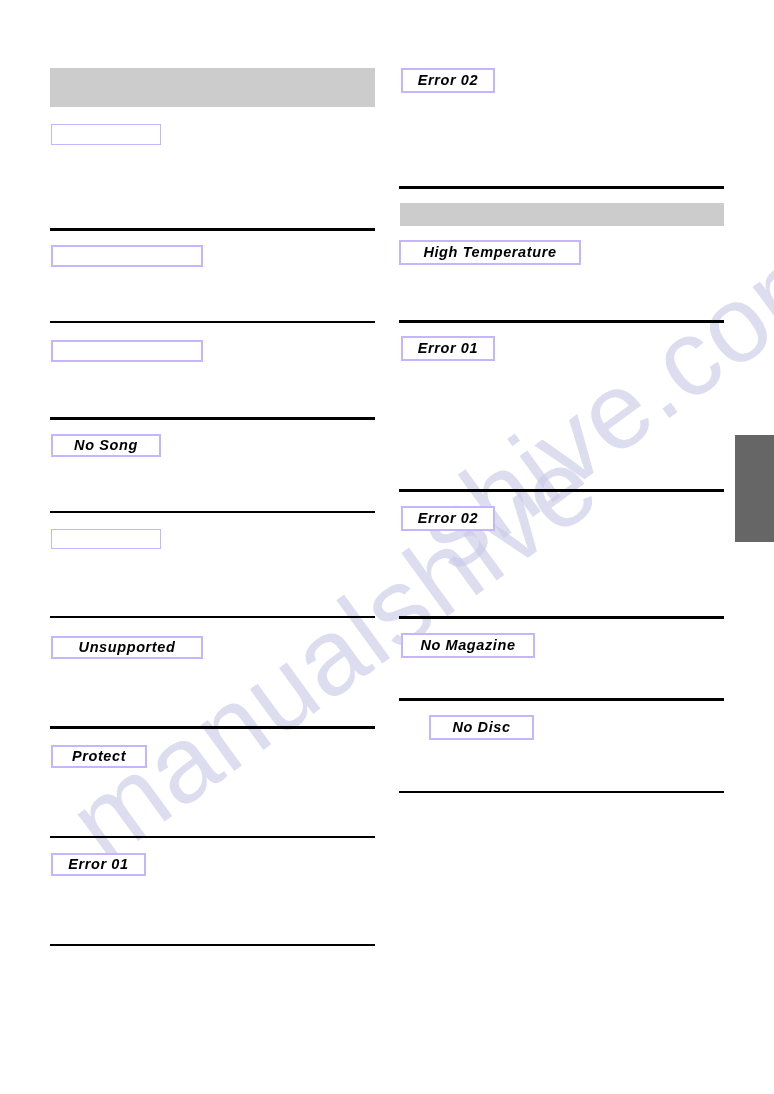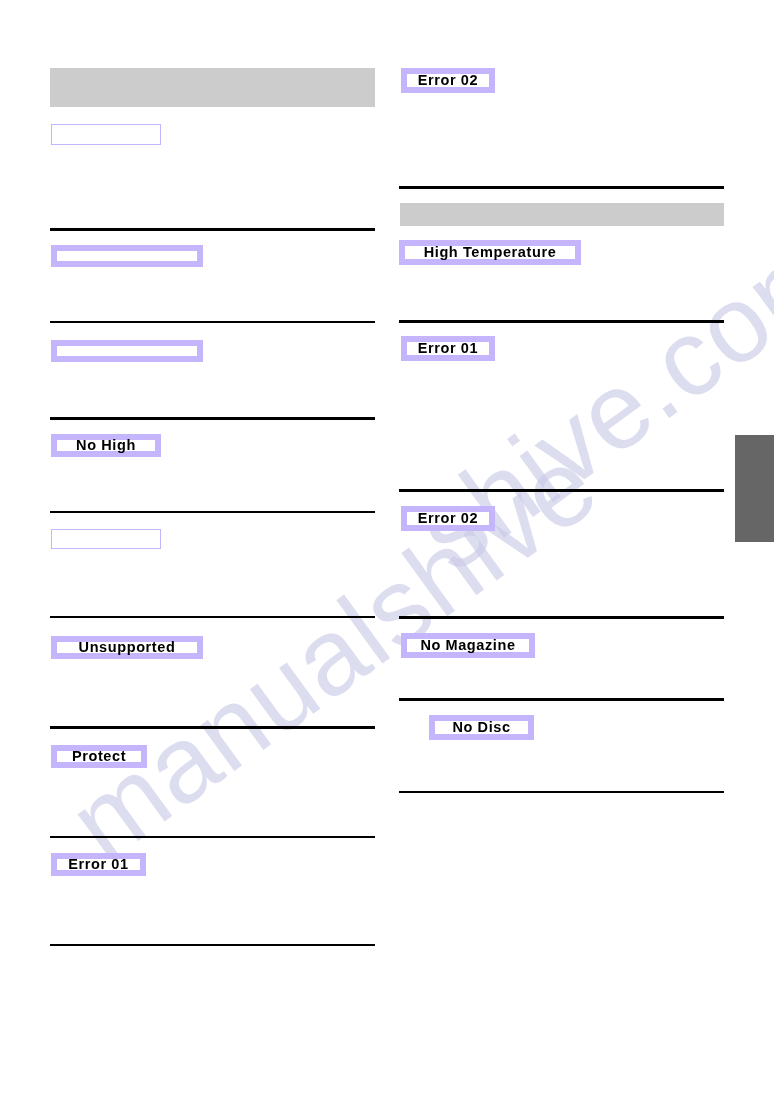--- a/index.html
+++ b/index.html
@@ -80,24 +80,25 @@
   .rule {
     position: absolute;
     background: #000000;
   }
 
   
   .msgbox {
     position: absolute;
     box-sizing: border-box;
     background: #ffffff;
-    border: 6px solid #c4b5fd;
+    border: 2px solid #c4b5fd;
     display: flex;
     align-items: center;
     justify-content: center;
+    font-style: italic;
   }
   .msgbox.thin { border-width: 1px; }
   .msgbox .label {
     font-family: "Liberation Sans", sans-serif;
     font-weight: bold;
     font-size: 14.5px;
     color: #000000;
     letter-spacing: 0.6px;
     line-height: 1;
     white-space: nowrap;
@@ -139,21 +140,21 @@
 
       <div class="rule" style="left:0px; top:321px; width:325px; height:2px;"></div>
 
       <div class="msgbox" style="left:1px; top:340px; width:152px; height:22px;">
         <span class="label"></span>
       </div>
 
       <div class="rule" style="left:0px; top:417px; width:325px; height:3px;"></div>
 
       <div class="msgbox" style="left:1px; top:434px; width:110px; height:23px;">
-        <span class="label">No High</span>
+        <span class="label">No Song</span>
       </div>
 
       <div class="rule" style="left:0px; top:511px; width:325px; height:2px;"></div>
 
       <div class="msgbox thin" style="left:1px; top:529px; width:110px; height:20px;">
         <span class="label"></span>
       </div>
 
       <div class="rule" style="left:0px; top:616px; width:325px; height:2px;"></div>
 

